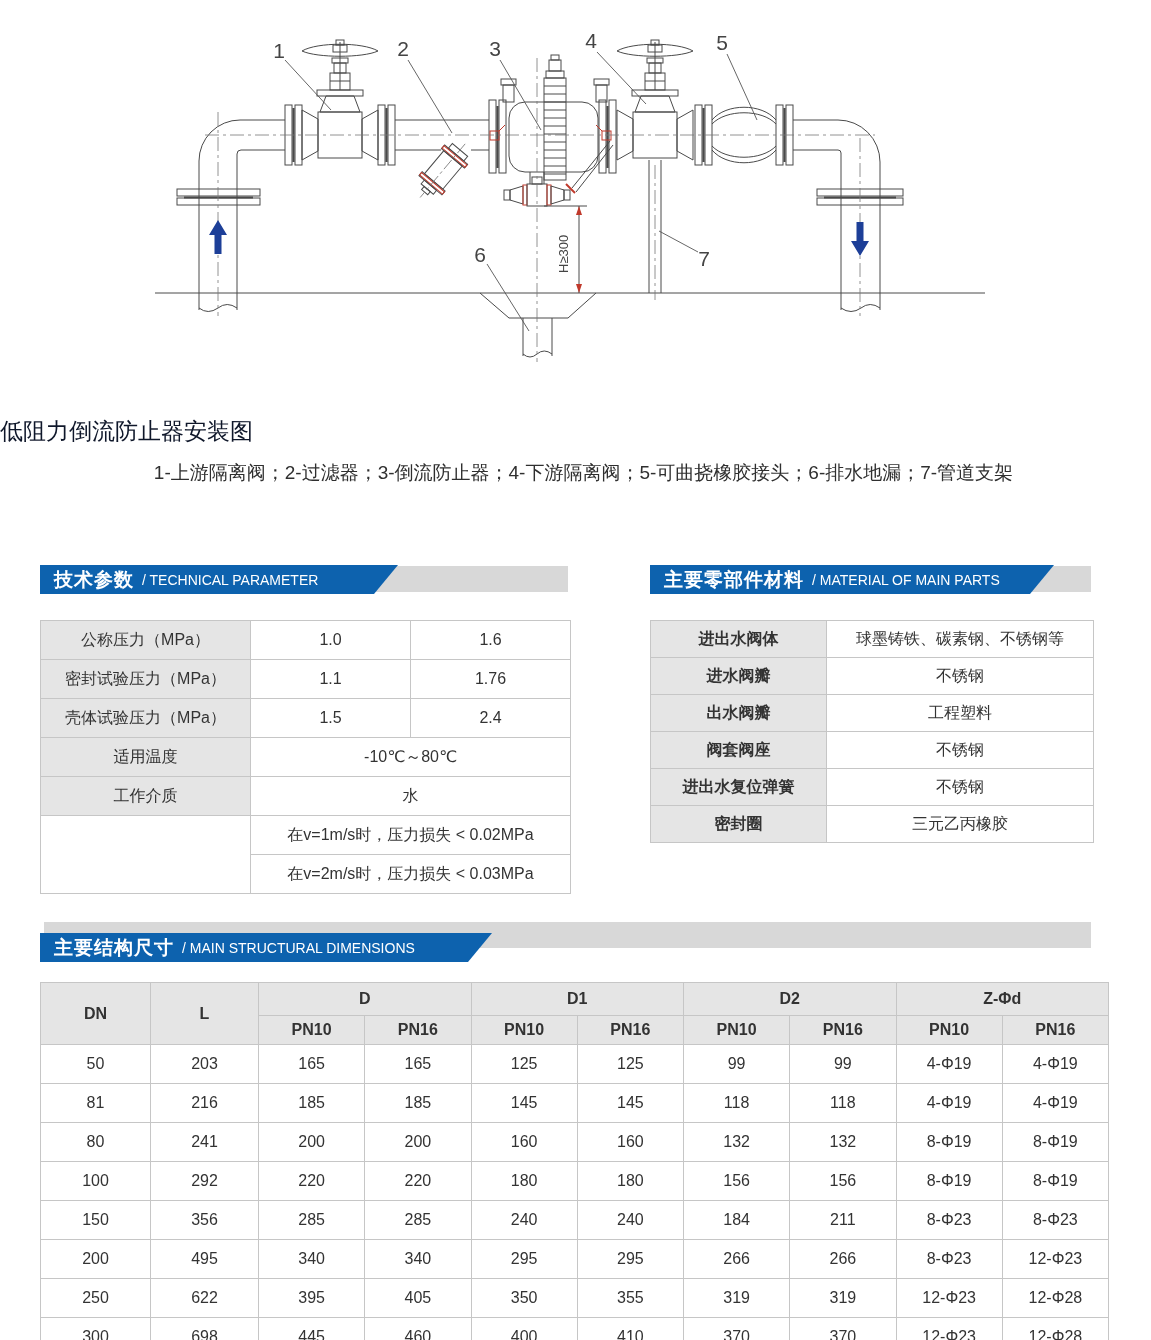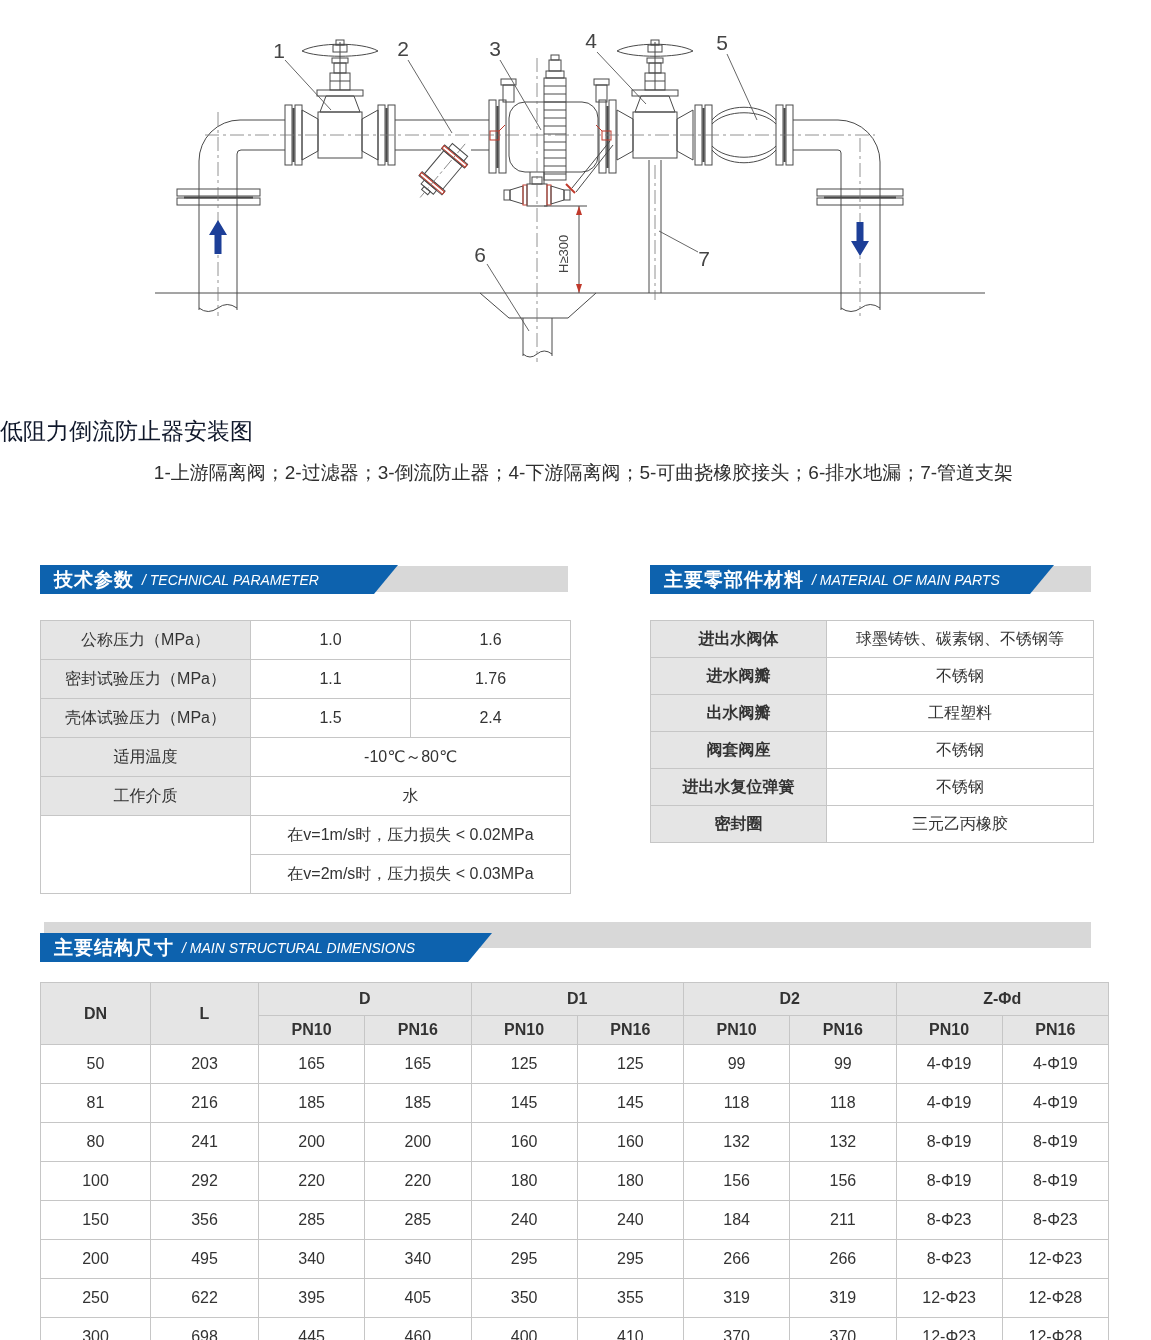--- a/index.html
+++ b/index.html
@@ -10,21 +10,21 @@
   .caption{position:absolute;left:0;top:416px;width:100%;text-align:left;
            font-size:23px;color:#0f172a;}
   .legend{position:absolute;left:0;top:460px;width:100%;text-align:center;
           font-size:19px;color:#2f2f2f;margin-left:8px;}
   .sec{position:absolute;height:29px;}
   .sec .gray{position:absolute;left:4px;top:1px;height:26px;background:#d8d8d8;}
   .sec .blue{position:absolute;left:0;top:0;height:29px;background:#0d62ae;color:#fff;
              display:flex;align-items:center;padding-left:14px;box-sizing:border-box;
              clip-path:polygon(0 0,100% 0,calc(100% - 24px) 100%,0 100%);}
   .sec .cn{font-size:19px;font-weight:bold;letter-spacing:1px;white-space:nowrap;}
-  .sec .en{font-size:14px;margin-left:8px;padding-right:36px;white-space:nowrap;font-style:italic;}
+  .sec .en{font-size:14px;margin-left:8px;padding-right:36px;white-space:nowrap;}
   table{position:absolute;border-collapse:collapse;table-layout:fixed;}
   td,th{border:1px solid #c6c6c6;text-align:center;vertical-align:middle;
         font-size:16px;color:#333;overflow:hidden;}
   .tech{left:40px;top:620px;width:530px;}
   .tech td{height:36px;}
   .tech td.lbl{background:#e5e5e5;font-weight:normal;}
   .tech td.empty{background:#fff;}
   .mat{left:650px;top:620px;width:443px;}
   .mat td{height:34px;margin-top:36px;}
   .mat td.lbl{background:#e5e5e5;font-weight:bold;}

